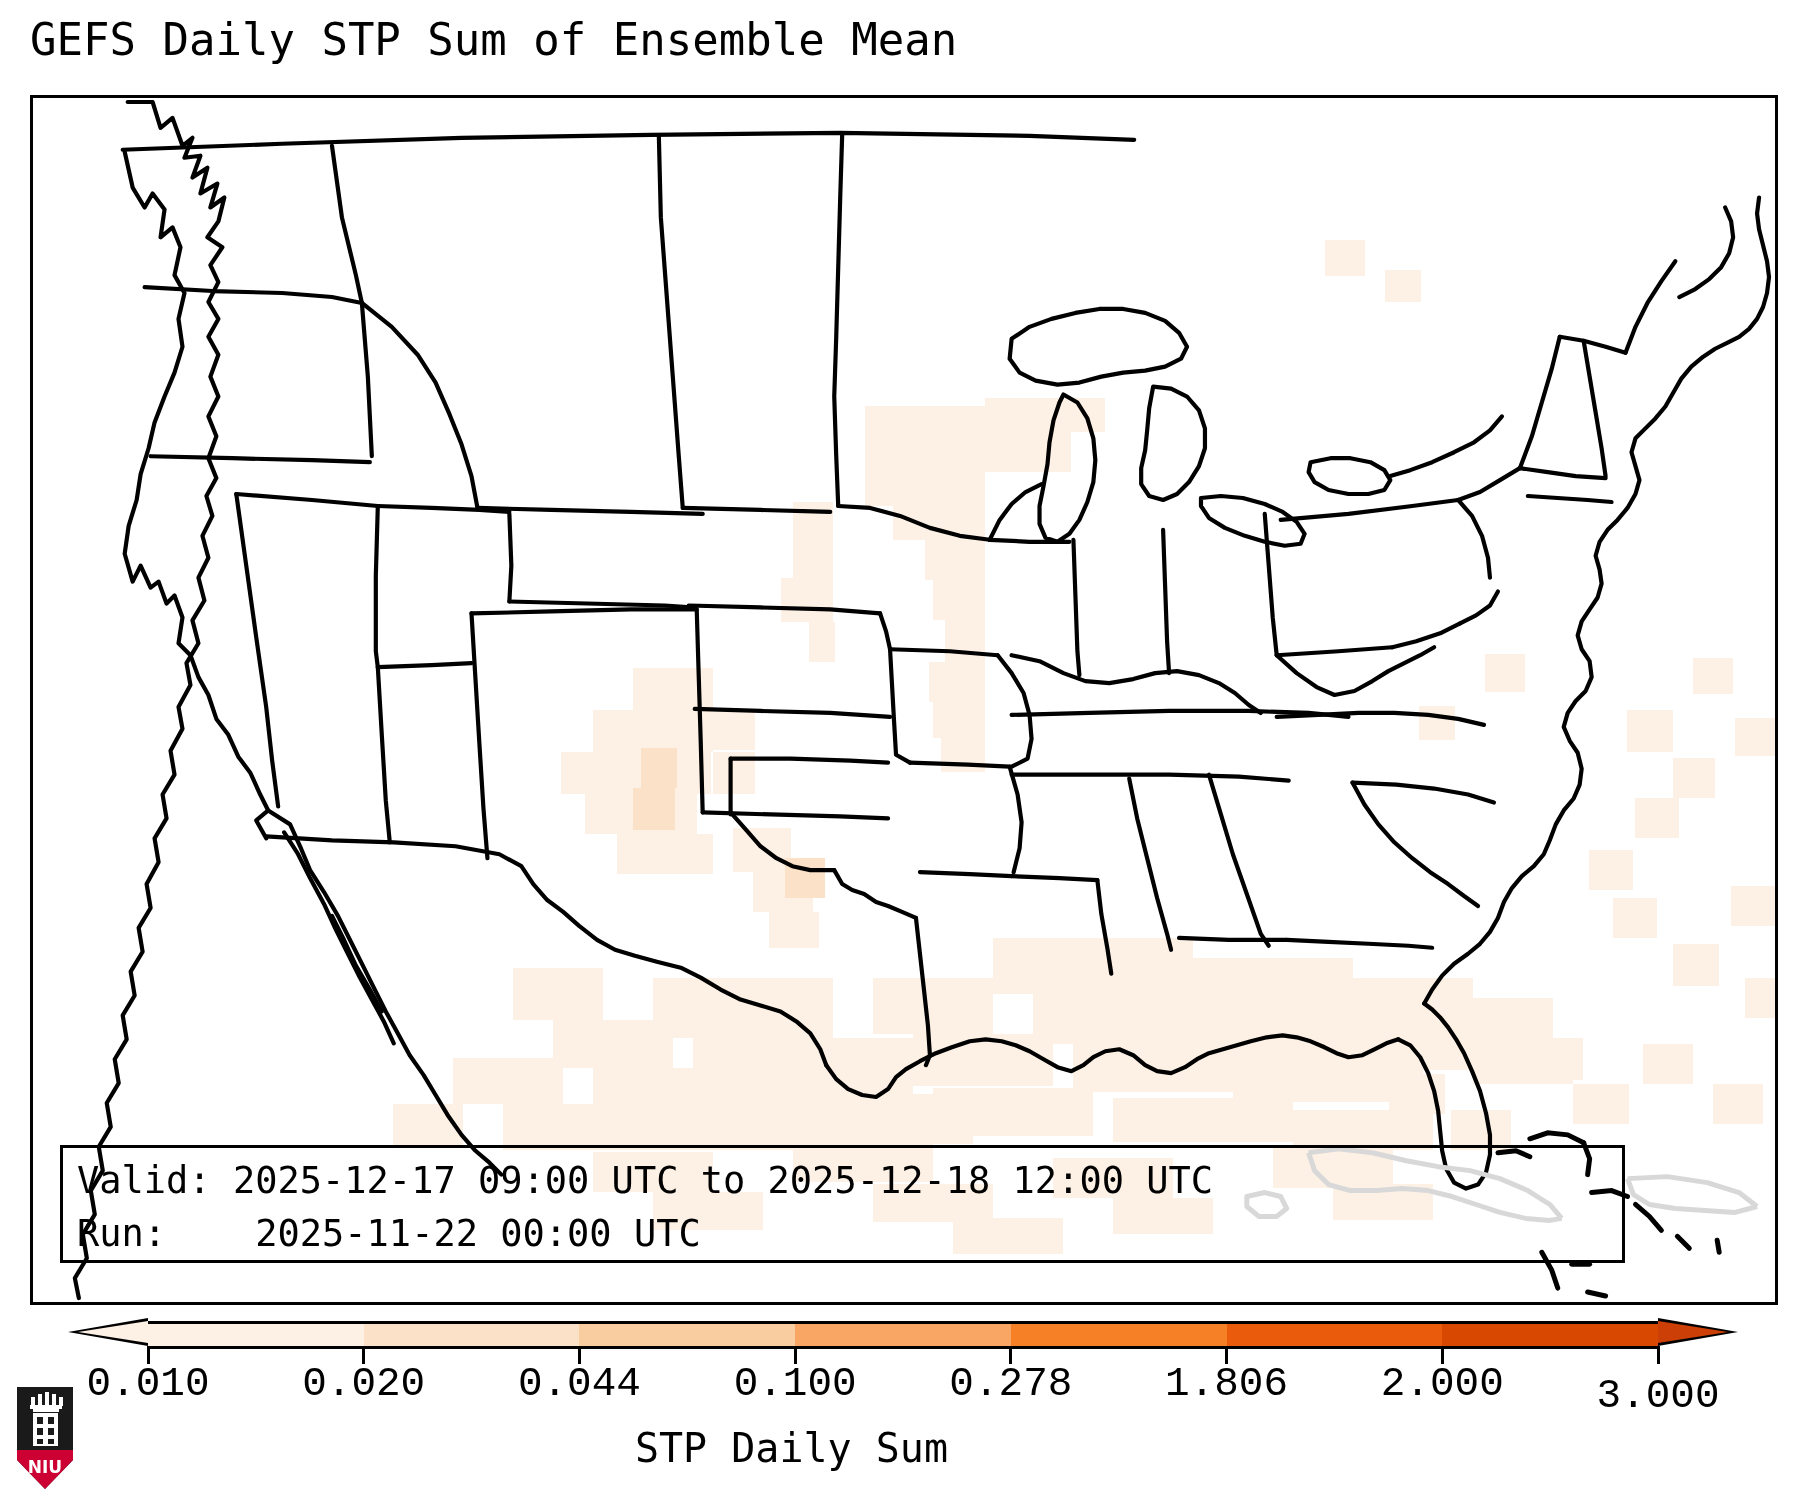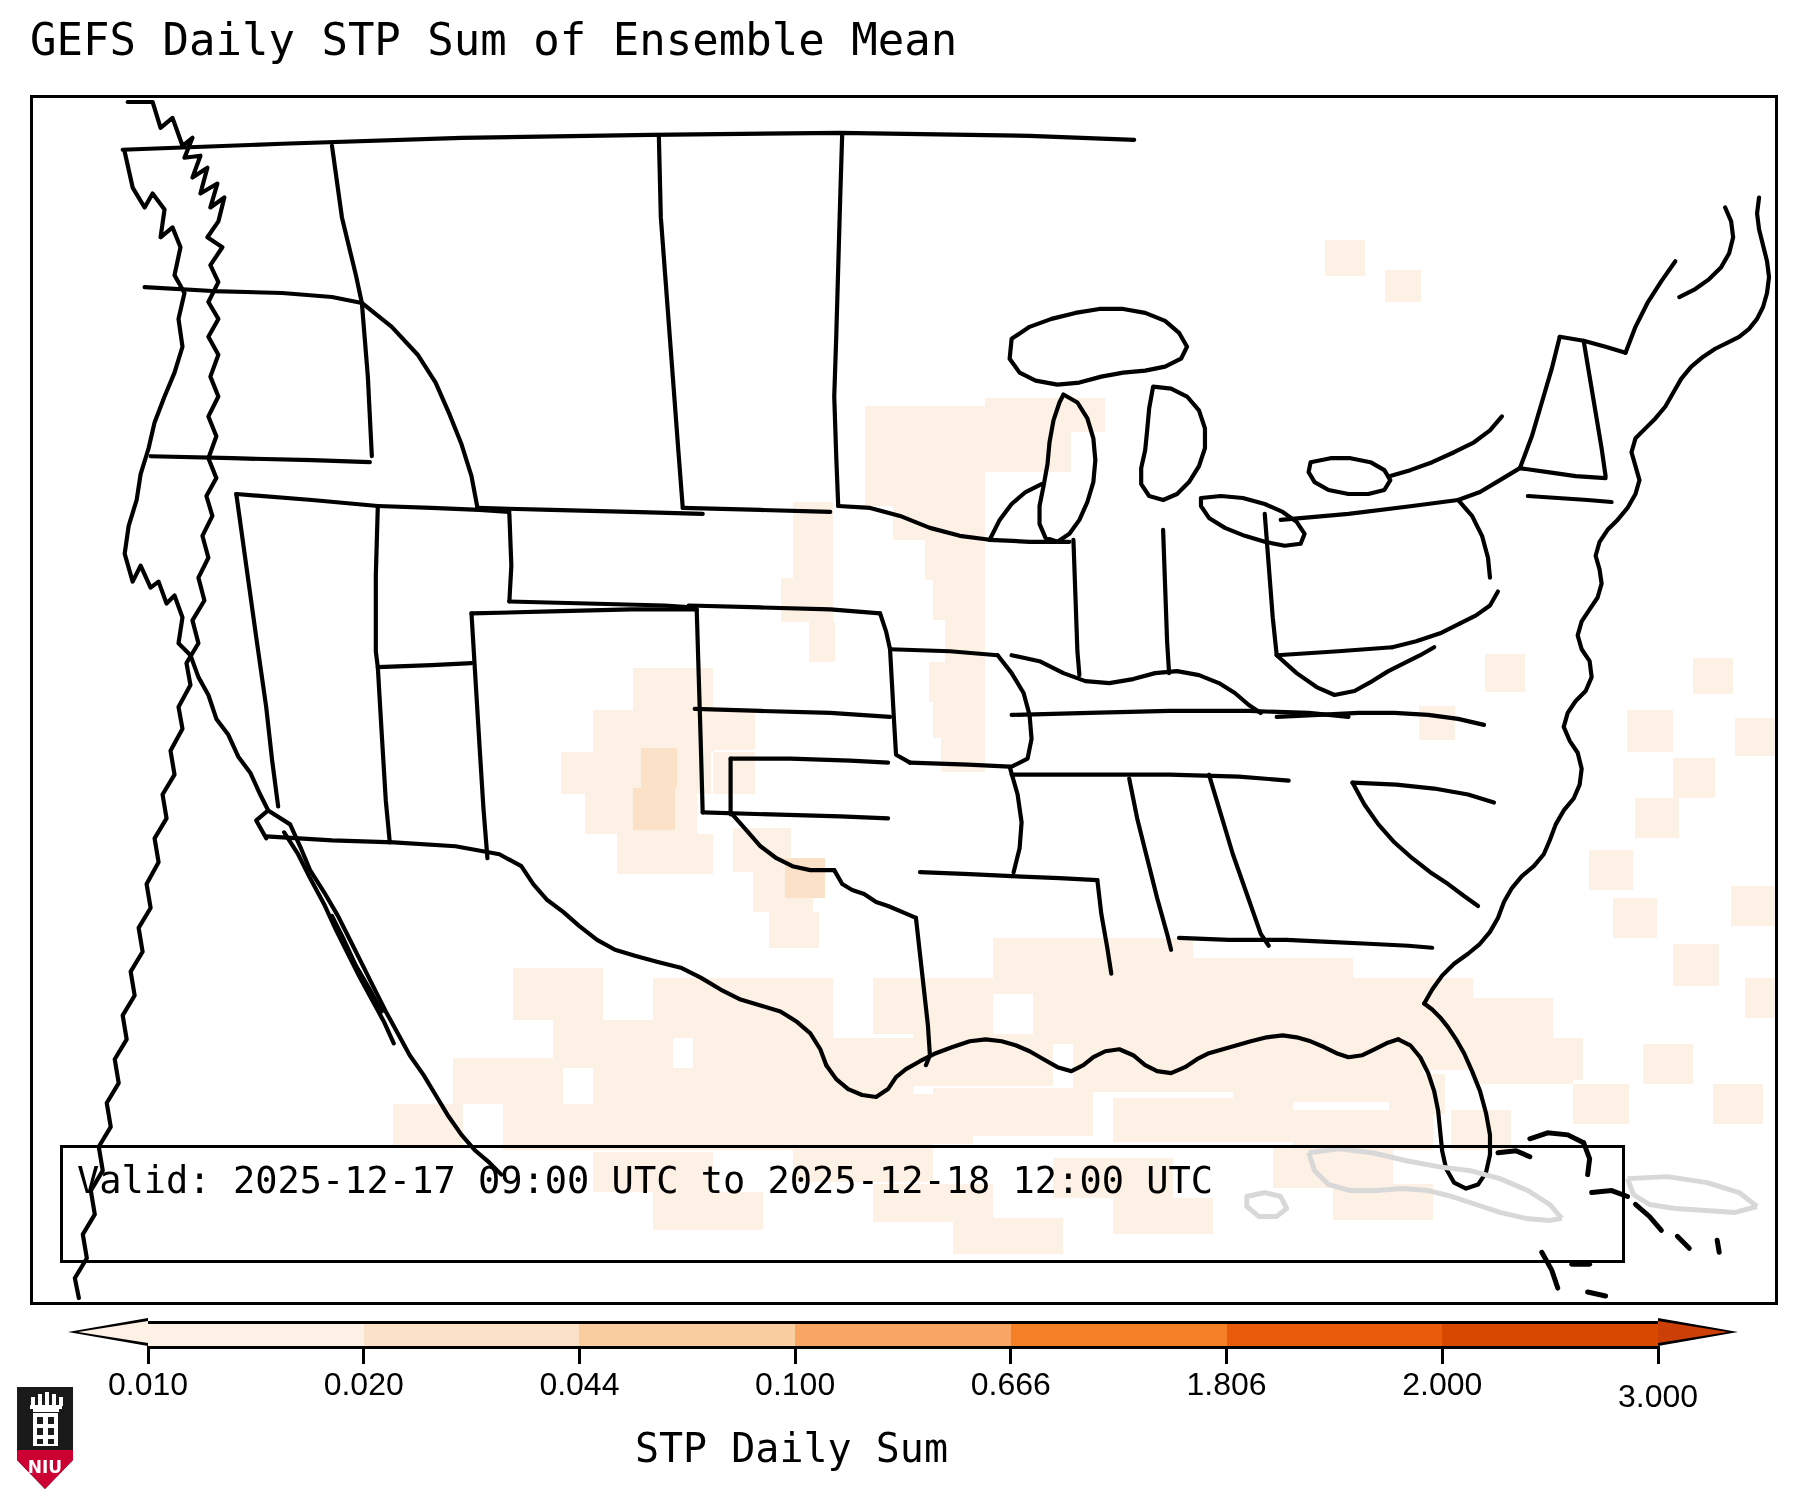--- a/index.html
+++ b/index.html
@@ -65,22 +65,22 @@
   #cb-arrow-right-fill{
     position:absolute;left:1658px;top:21px;width:0;height:0;
     border-top:11px solid transparent;border-bottom:11px solid transparent;
     border-left:70px solid #cc3f06;
   }
   #cb-ticks{position:absolute;left:148px;top:46px;width:1510px;height:18px;}
   #cb-ticks i{position:absolute;top:0;width:3px;height:18px;background:#000;}
   #cb-labels{position:absolute;left:0;top:62px;width:1803px;height:46px;}
   #cb-labels span{
     position:absolute;top:0;transform:translateX(-50%);
-    font-size:32px;line-height:44px;white-space:pre;
-    font-family:Liberation Sans, sans-serif;
+    font-size:41px;line-height:44px;white-space:pre;
+    font-family:Liberation Mono, monospace;
   }
   #cb-axis-label{
     position:absolute;left:0;top:1425px;width:1803px;text-align:center;
     font-size:40px;line-height:46px;
     font-family:"DejaVu Sans Mono","Liberation Mono",monospace;
   }
   
   #cb-axis-label > span{position:relative;left:-110px;white-space:pre;}
 
   
@@ -395,20 +395,21 @@
       <path d="M1218,1104 L1236,1100 L1252,1104 L1258,1116 L1248,1124 L1230,1124 L1218,1114Z"></path>
       <path d="M1600,1086 L1640,1084 L1680,1090 L1712,1100 L1730,1114"></path>
       <path d="M1600,1086 L1606,1102 L1622,1112 L1648,1116 L1678,1118 L1708,1120 L1730,1114"></path>
     </g>
   </svg>
 
 </div>
 
 <div id="info-box">
   <div class="line">Valid: 2025-12-17 09:00 UTC to 2025-12-18 12:00 UTC</div>
+  <div class="line">Run:    2025-11-22 00:00 UTC</div>
 </div>
 
 <div id="colorbar-wrap">
   <div id="cb-arrow-left" class="cb-arrow"></div>
   <div id="cb-arrow-left-fill"></div>
   <div id="cb-arrow-right" class="cb-arrow"></div>
   <div id="cb-arrow-right-fill"></div>
   <div id="cb-bar">
       <div class="seg" style="background: rgb(253, 241, 230);"></div>
       <div class="seg" style="background: rgb(251, 225, 200);"></div>
@@ -426,21 +427,21 @@
       <i style="left: 861.357px;"></i>
       <i style="left: 1077.07px;"></i>
       <i style="left: 1292.79px;"></i>
       <i style="left: 1508.5px;"></i>
     </div>
   <div id="cb-labels">
       <span style="left: 148px;">0.010</span>
       <span style="left: 363.714px;">0.020</span>
       <span style="left: 579.429px;">0.044</span>
       <span style="left: 795.143px;">0.100</span>
-      <span style="left: 1010.86px;">0.666</span>
+      <span style="left: 1010.86px;">0.278</span>
       <span style="left: 1226.57px;">1.806</span>
       <span style="left: 1442.29px;">2.000</span>
       <span style="left: 1658px; margin-top: 12px;">3.000</span>
     </div>
 </div>
 <div id="cb-axis-label">
   <span>STP Daily Sum</span>
 </div>
 
 <svg id="niu-logo" viewBox="0 0 58 104">

